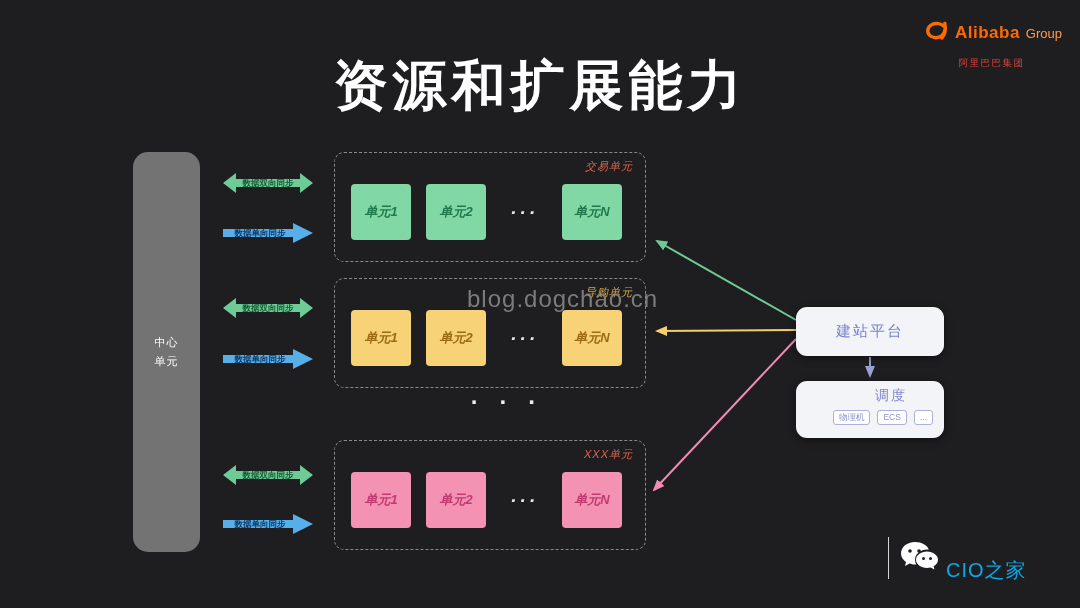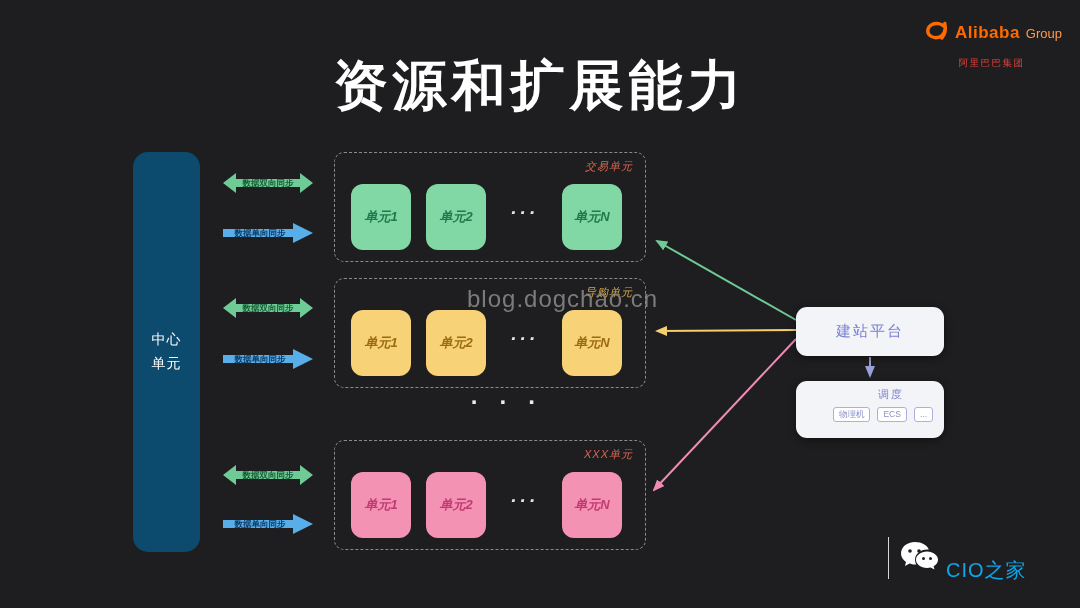--- a/index.html
+++ b/index.html
@@ -14,37 +14,37 @@
   }
   
   .brand{position:absolute;top:20px;right:18px;text-align:center;}
   .brand-row{display:flex;align-items:center;justify-content:flex-end;gap:4px;}
   .brand-name{color:#FF6A00;font-weight:bold;font-size:17px;letter-spacing:.5px;}
   .brand-suffix{color:#FF9A4D;font-size:13px;margin-left:2px;}
   .brand-sub{color:#E04038;font-size:9.5px;letter-spacing:1.5px;margin-top:11px;margin-right:2px;}
   
   .center-unit{
     position:absolute;left:133px;top:152px;width:67px;height:400px;
-    background:#0c4a6e;border-radius:15px;display:flex;align-items:center;justify-content:center;
-    color:#fff;font-size:14px;line-height:1.7;text-align:center;letter-spacing:1px;
+    background:#737373;border-radius:15px;display:flex;align-items:center;justify-content:center;
+    color:#fff;font-size:11px;line-height:1.7;text-align:center;letter-spacing:1px;
   }
   
   .sync-arrow{position:absolute;z-index:2;}
   
   .group{
     position:absolute;left:334px;width:312px;height:110px;
     border:1.5px dashed #8a8a8a;border-radius:10px;box-sizing:border-box;z-index:2;font-style:italic;
   }
   .group-label{position:absolute;top:6px;right:12px;font-size:11px;letter-spacing:1px;}
   .g1 .group-label{color:#E0654B;}
   .g2 .group-label{color:#D4A94C;}
   .g3 .group-label{color:#E0654B;}
   .unit-row{display:flex;align-items:flex-start;padding:31px 0 0 16px;gap:15px;}
   .unit{
-    width:60px;height:66px;border-radius:12px;display:flex;align-items:center;justify-content:center;
+    width:60px;height:56px;border-radius:4px;display:flex;align-items:center;justify-content:center;
     font-weight:bold;font-size:13px;
   }
   .g1 .unit{background:#82D8A4;color:#1F7A4D;}
   .g2 .unit{background:#F7D277;color:#9C6B12;}
   .g3 .unit{background:#F492B4;color:#C13B72;}
   .unit-dots{
     width:46px;height:58px;display:flex;align-items:center;justify-content:center;
     color:#E6E6E6;font-size:19px;font-weight:bold;letter-spacing:3px;
   }
   .groups-ellipsis{
@@ -52,21 +52,21 @@
     color:#ECECEC;font-size:24px;font-weight:bold;letter-spacing:7px;
   }
   
   .panel-box{
     position:absolute;left:796px;width:148px;background:#F3F4F8;border-radius:11px;
     box-shadow:0 2px 8px rgba(0,0,0,.45);z-index:3;box-sizing:border-box;
   }
   .platform-box{top:307px;height:49px;display:flex;align-items:center;justify-content:center;
     color:#7A7FD1;font-size:15px;letter-spacing:2px;}
   .scheduler-box{top:381px;height:57px;padding-top:6px;text-align:center;}
-  .scheduler-label{color:#8186C9;font-size:11px;letter-spacing:2px;padding-left:42px;}
+  .scheduler-label{color:#8186C9;font-size:14px;letter-spacing:2px;padding-left:42px;}
   .chip-row{display:flex;justify-content:center;gap:7px;margin-top:5px;padding-left:26px;}
   .chip{
     border:1px solid #ABB0DC;color:#8B90C9;background:#fff;border-radius:3px;
     font-size:8.5px;padding:2px 5px;line-height:1;
   }
   
   .connector-layer{position:absolute;left:0;top:0;z-index:1;pointer-events:none;}
   
   .watermark{
     position:absolute;left:437px;top:285px;z-index:5;

